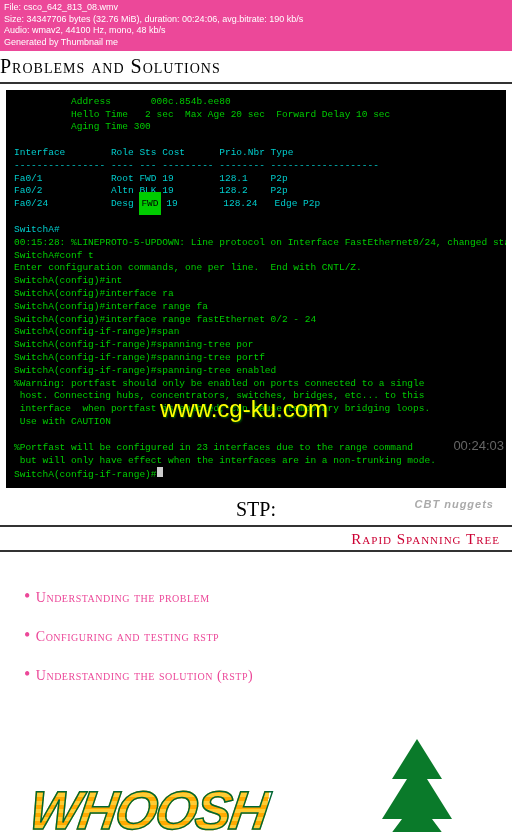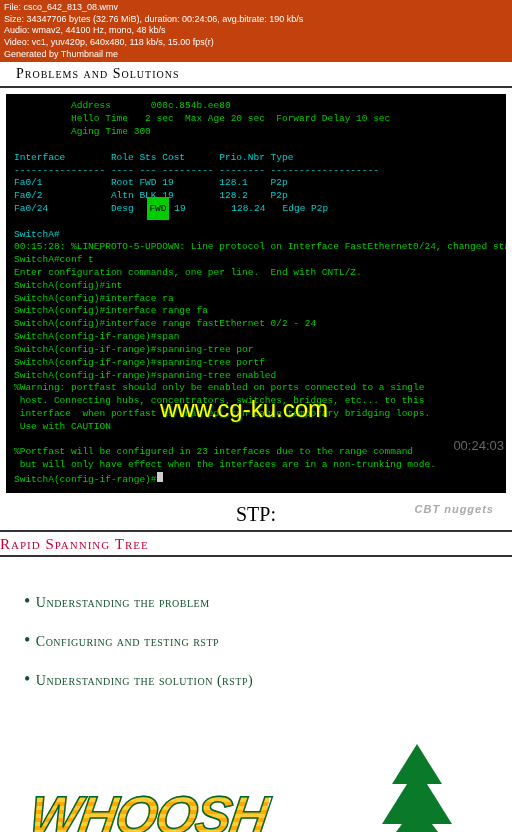--- a/index.html
+++ b/index.html
@@ -1,55 +1,54 @@
 <!DOCTYPE html>
 <html><head>
 <meta charset="utf-8">
 <style>
   * { margin: 0; padding: 0; box-sizing: border-box; }
   body { width: 512px; height: 832px; background: #fff; font-family: Arial, sans-serif; overflow: hidden; position: relative; }
   
-  .meta-header { background: #c2410c; color: #fff; font-size: 9px; padding: 2px 4px; line-height: 1.3; }
+  .meta-header { background: #ec4899; color: #fff; font-size: 9px; padding: 2px 4px; line-height: 1.3; }
   
   .slide1 { background: #fff; position: relative; }
-  .slide-title { font-family: 'Comic Sans MS', cursive; font-variant: small-caps; font-size: 14px; padding: 4px 16px; border-bottom: 2px solid #333; letter-spacing: 1px; }
+  .slide-title { font-family: 'Comic Sans MS', cursive; font-variant: small-caps; font-size: 20px; padding: 4px 0; border-bottom: 2px solid #333; letter-spacing: 1px; }
   .title-accent { position: absolute; right: 18px; top: 60px; color: #aaa; font-size: 11px; font-style: italic; font-weight: bold; letter-spacing: 1px; }
   
   .terminal { background: #000; color: #0c0; font-family: 'Courier New', monospace; font-size: 9.5px; padding: 6px 8px; margin: 6px; line-height: 1.35; white-space: pre; overflow: hidden; position: relative; }
   .term-cyan { color: #0cc; }
-  .term-hi { background: #0c0; color: #000; padding: 6px 2px; margin-left: 8px; }
+  .term-hi { background: #0c0; color: #000; padding: 6px 2px; }
   .term-cursor { background: #ccc; display: inline-block; width: 6px; height: 10px; }
   
   .watermark { position: absolute; left: 160px; top: 395px; color: #ff0; font-size: 24px; font-weight: normal; text-shadow: 1px 1px 2px #060; z-index: 10; }
   .timestamp1 { position: absolute; right: 8px; top: 438px; font-size: 13px; color: #666; }
   
   .slide2 { background: #fff; position: relative; margin-top: 4px; }
   .stp-title { font-family: 'Comic Sans MS', cursive; font-size: 20px; padding: 4px 12px; border-bottom: 2px solid #333; text-align: center; }
-  .rapid-title { color: #c03; font-family: 'Comic Sans MS', cursive; font-variant: small-caps; font-size: 15px; text-align: left; padding: 4px 12px 2px 0; border-bottom: 2px solid #333; letter-spacing: 1px; }
+  .rapid-title { color: #c03; font-family: 'Comic Sans MS', cursive; font-variant: small-caps; font-size: 15px; text-align: right; padding: 4px 12px 2px 0; border-bottom: 2px solid #333; letter-spacing: 1px; }
   .title-accent2 { position: absolute; right: 18px; top: 4px; color: #aaa; font-size: 11px; font-style: italic; font-weight: bold; letter-spacing: 1px; }
   
   .bullets { padding: 16px 24px; }
-  .bullet { color: #14532d; font-family: 'Comic Sans MS', cursive; font-variant: small-caps; font-size: 14px; margin: 18px 0; letter-spacing: 0.5px; }
+  .bullet { color: #ec4899; font-family: 'Comic Sans MS', cursive; font-variant: small-caps; font-size: 14px; margin: 18px 0; letter-spacing: 0.5px; }
   .bullet::before { content: '• '; font-size: 18px; }
   
   .whoosh-area { position: relative; height: 170px; margin-top: 10px; }
   .whoosh-text { position: absolute; left: 30px; top: 50px; font-family: Impact, sans-serif; font-size: 54px; font-style: italic; font-weight: bold; color: transparent; 
     background: repeating-linear-gradient(0deg, #fa0, #fa0 4px, #fc3 4px, #fc3 8px);
     -webkit-background-clip: text; background-clip: text;
     -webkit-text-stroke: 1.5px #063; letter-spacing: -2px; transform: skewX(-8deg); }
   .tree { position: absolute; right: 40px; top: 10px; }
 </style>
 </head>
 <body>
 
 <div class="meta-header">
   <div>File: csco_642_813_08.wmv</div>
   <div>Size: 34347706 bytes (32.76 MiB), duration: 00:24:06, avg.bitrate: 190 kb/s</div>
   <div>Audio: wmav2, 44100 Hz, mono, 48 kb/s</div>
-  <div>Video: vc1, yuv420p, 640x480, 118 kb/s, 15.00 fps(r)</div>
   <div>Generated by Thumbnail me</div>
 </div>
 
 <div class="slide1">
   <div class="slide-title">Problems and Solutions</div>
   <div class="title-accent">CBT nuggets</div>
 
   <div class="terminal"><span>          Address       000c.854b.ee80</span>
 <span>          Hello Time   2 sec  Max Age 20 sec  Forward Delay 10 sec</span>
 <span>          Aging Time 300</span>

